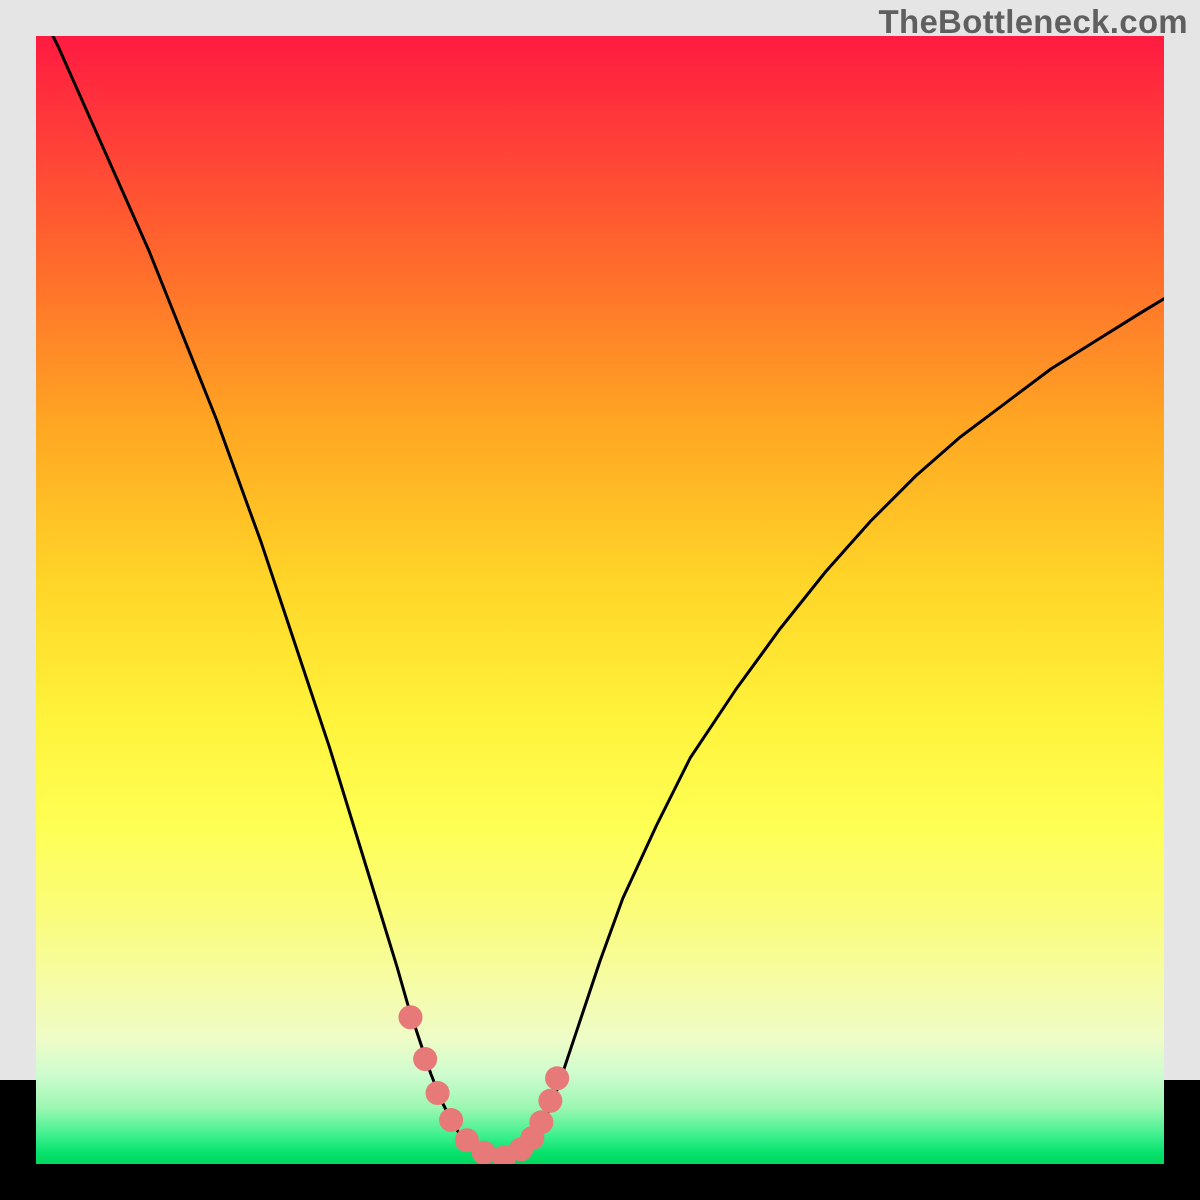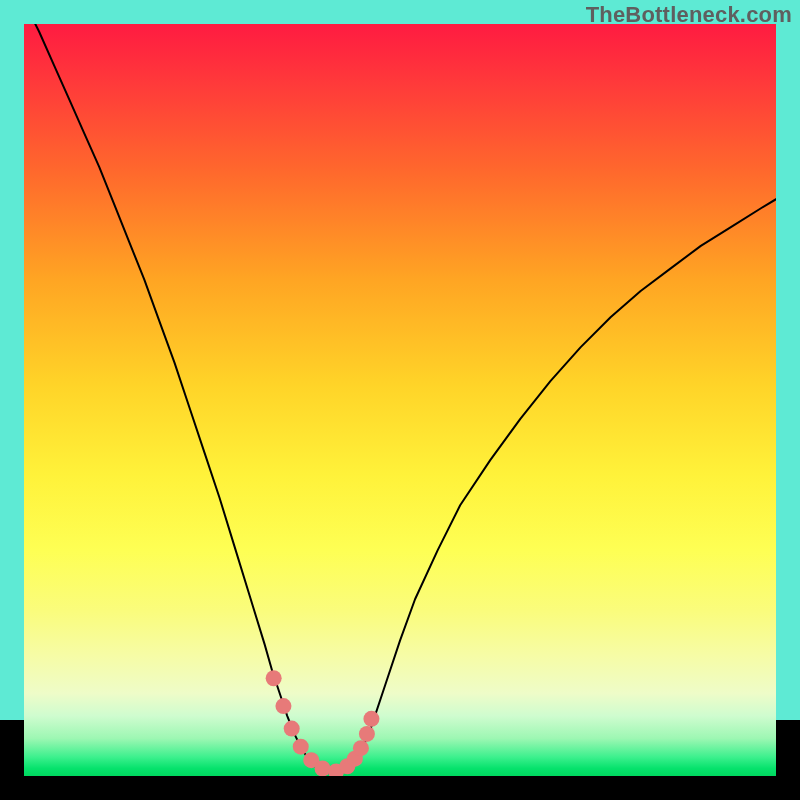--- a/index.html
+++ b/index.html
@@ -9,21 +9,21 @@
     height: 800px;
     background: #000;
     overflow: hidden;
   }
   .frame {
     position: absolute;
     left: 0;
     top: 0;
     width: 800px;
     height: 720px;
-    background: #5eead4;
+    background: #e5e5e5;
   }
   .plot {
     position: absolute;
     left: 24px;
     top: 24px;
     width: 752px;
     height: 752px;
     overflow: hidden;
   }
   .gradient {

